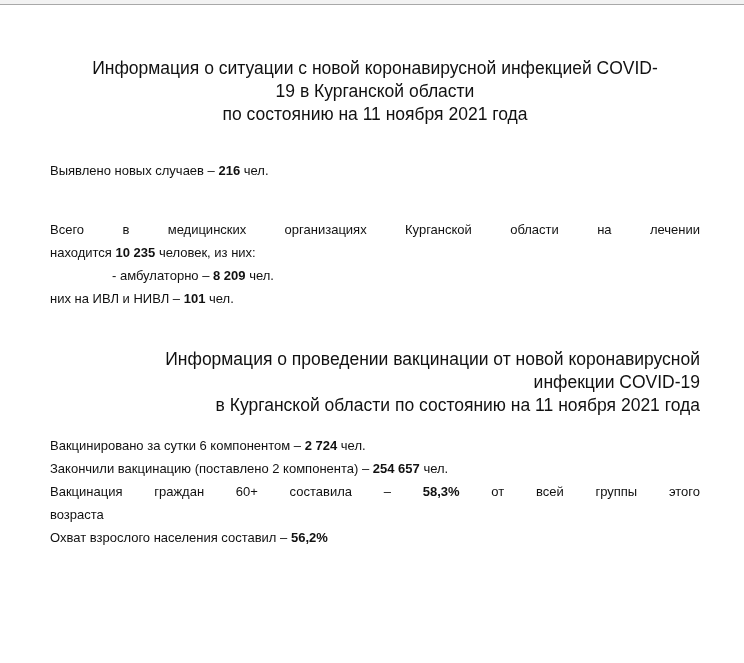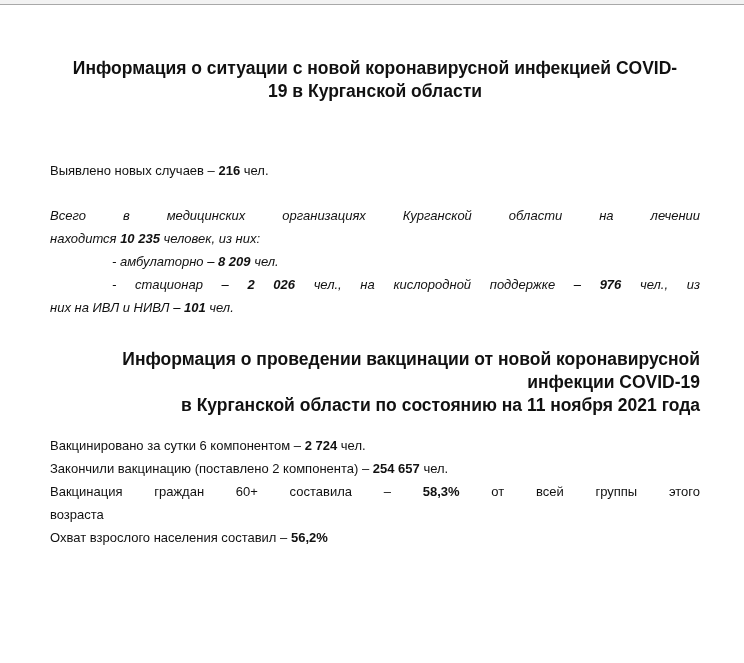--- a/index.html
+++ b/index.html
@@ -6,52 +6,52 @@
   body {
     width: 744px; height: 663px; background: #ffffff; overflow: hidden;
     font-family: "Liberation Sans", sans-serif; color: #111111; position: relative;
   }
   .topbar {
     position: absolute; left: 0; top: 0; width: 744px; height: 4px;
     background: #f2f2f2; border-bottom: 1px solid #a8a8a8;
   }
   .doc { position: absolute; left: 50px; top: 0; width: 650px; }
   .heading {
-    font-weight: bold; font-size: 17.5px; line-height: 23px; text-align: center;
+    font-weight: normal; font-size: 17.5px; line-height: 23px; text-align: center;
     margin: 0;
   }
   .h1 { position: absolute; top: 57px; left: 0; width: 650px; }
   .h2 { position: absolute; top: 348px; left: 0; width: 650px; text-align: right; }
   p { margin: 0; font-size: 13px; line-height: 23px; }
   .justify-full { text-align: justify; text-align-last: justify; }
   .indent { padding-left: 62px; }
   b { font-weight: bold; }
   .block { position: absolute; left: 0; width: 650px; }
 </style>
 </head>
 <body>
 
 <div class="topbar"></div>
 
 <div class="doc">
 
   <div class="heading h1">
     <div>Информация о ситуации с новой коронавирусной инфекцией COVID-</div>
     <div>19 в Курганской области</div>
+    <div>по состоянию на 11 ноября 2021 года</div>
   </div>
 
   <div class="block" style="top:159px;">
     <p><span>Выявлено новых случаев – </span><b>216</b><span> чел.</span></p>
   </div>
 
-  <div class="block" style="top:204px;font-style:italic;">
+  <div class="block" style="top:218px;">
     <p class="justify-full">Всего в медицинских организациях Курганской области на лечении</p>
     <p><span>находится </span><b>10 235</b><span> человек, из них:</span></p>
     <p class="indent"><span>- амбулаторно – </span><b>8 209</b><span> чел.</span></p>
-    <p class="indent justify-full"><span>- стационар – </span><b>2 026</b><span> чел., на кислородной поддержке – </span><b>976</b><span> чел., из</span></p>
     <p><span>них на ИВЛ и НИВЛ – </span><b>101</b><span> чел.</span></p>
   </div>
 
   <div class="heading h2">
     <div>Информация о проведении вакцинации от новой коронавирусной</div>
     <div>инфекции COVID-19</div>
     <div>в Курганской области по состоянию на 11 ноября 2021 года</div>
   </div>
 
   <div class="block" style="top:434px;">

